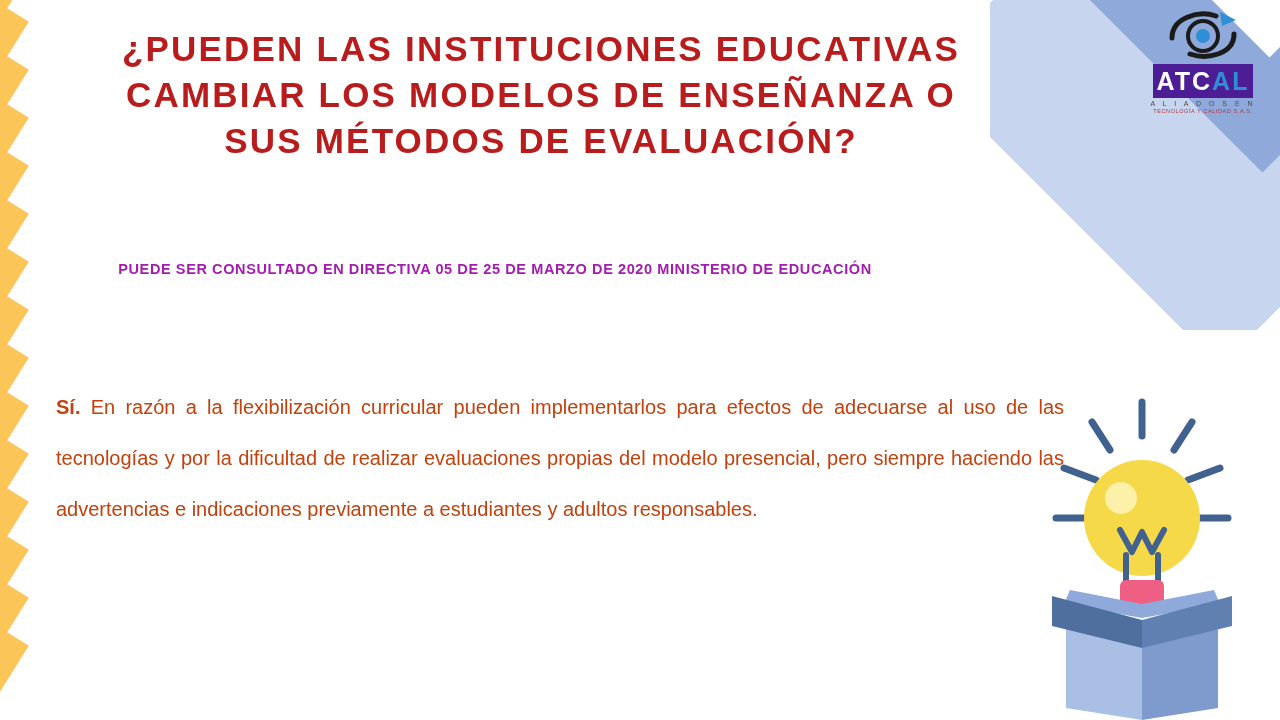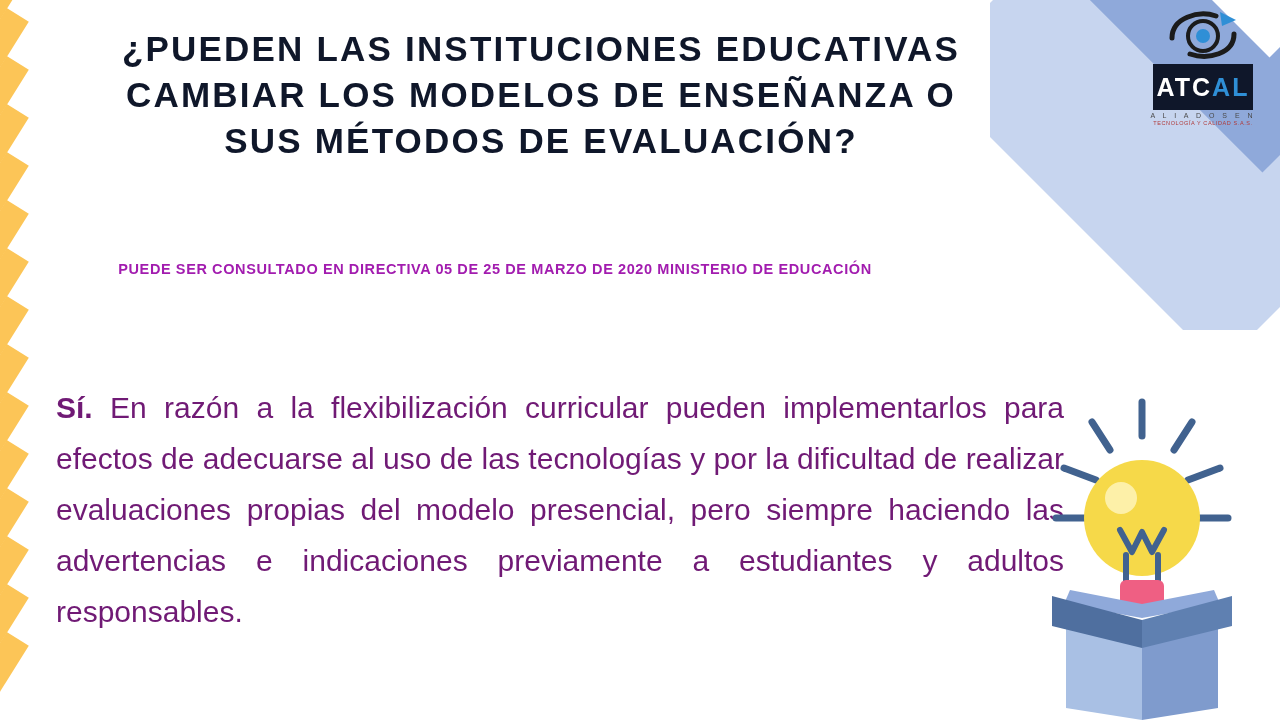--- a/index.html
+++ b/index.html
@@ -86,27 +86,27 @@
     text-align: center;
   }
   .logo-eye {
     width: 78px;
     height: 54px;
     margin: 0 auto;
     position: relative;
   }
   .logo-word {
     margin-top: 2px;
-    background: #0f172a;
+    background: #4c1d95;
     color: #ffffff;
     font-size: 25px;
     font-weight: bold;
     letter-spacing: 2px;
     line-height: 30px;
-    padding: 8px 4px;
+    padding: 2px 4px;
     display: inline-block;
   }
   .logo-word .c-accent { color: #2f8fd6; }
   .logo-sub1 {
     font-size: 7px;
     letter-spacing: 3px;
     color: #4a4a4a;
     margin-top: 2px;
   }
   .logo-sub2 {
@@ -116,21 +116,21 @@
     margin-top: 1px;
   }
 
   
   .title {
     position: absolute;
     top: 26px;
     left: 96px;
     width: 890px;
     text-align: center;
-    color: #0f172a;
+    color: #b91c1c;
     font-size: 35px;
     font-weight: bold;
     letter-spacing: 2.2px;
     line-height: 46px;
     text-transform: uppercase;
   }
   .subtitle {
     position: absolute;
     top: 258px;
     left: 110px;
@@ -143,23 +143,23 @@
     line-height: 22px;
     text-transform: uppercase;
   }
 
   
   .body-text {
     position: absolute;
     top: 382px;
     left: 56px;
     width: 1008px;
-    font-size: 30px;
+    font-size: 20px;
     line-height: 51px;
-    color: #701a75;
+    color: #c2410c;
     text-align: justify;
   }
   .body-text .lead {
     font-weight: bold;
   }
 
   
   .illustration {
     position: absolute;
     right: 8px;

